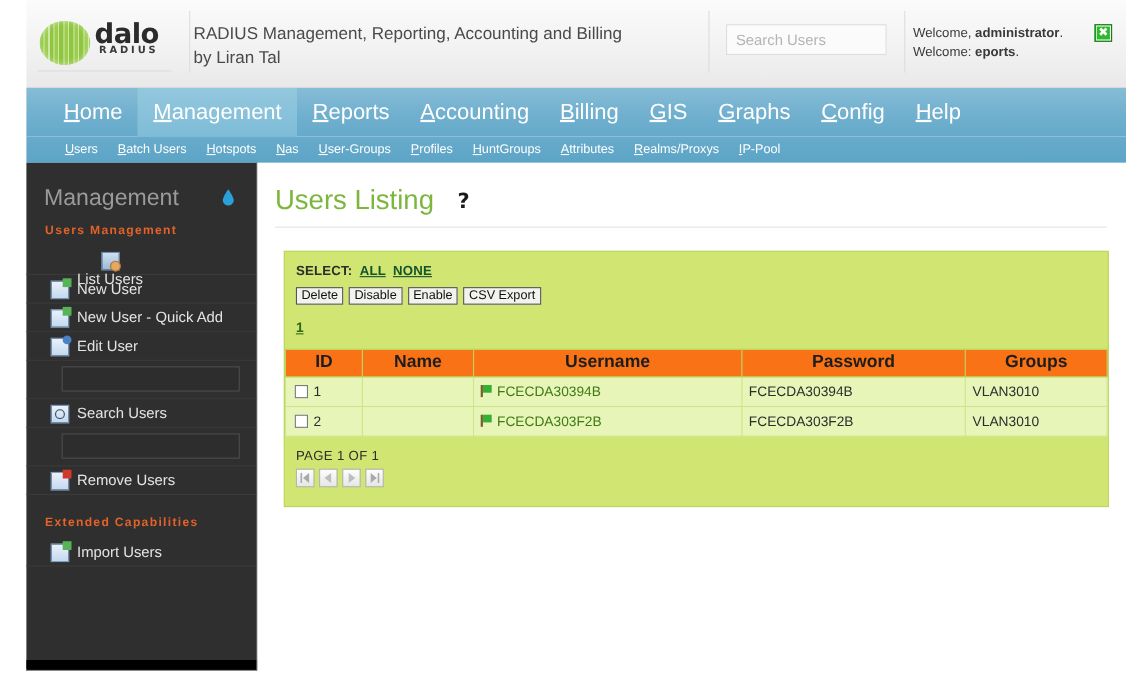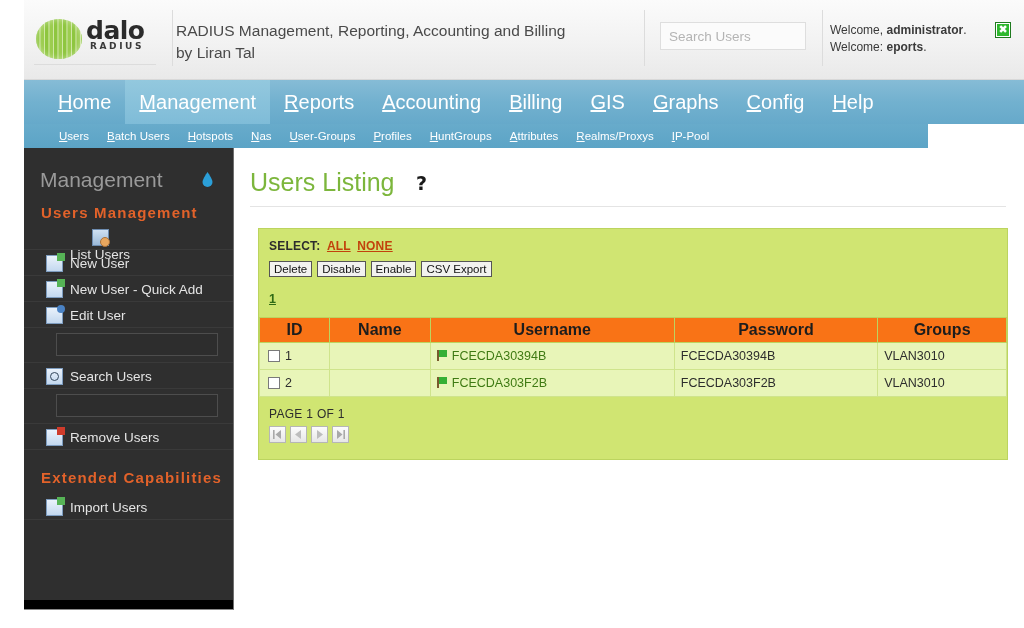--- a/index.html
+++ b/index.html
@@ -98,21 +98,21 @@
   .navbar a {
     display: block; height: 44px; line-height: 44px;
     padding: 0 14px; color: #ffffff; font-size: 20px;
     text-decoration: none;
   }
   .navbar a u { text-decoration: underline; }
   .navbar li.active a {
     background: linear-gradient(to bottom, #93c8de 0%, #7fbcd8 100%);
   }
   .subnav {
-    position: absolute; left: 24px; top: 124px; width: 904px; height: 24px;
+    position: absolute; left: 24px; top: 124px; width: 1000px; height: 24px;
     background: linear-gradient(to bottom, #68abcb 0%, #5ca4c6 100%);
   }
   .subnav ul { list-style: none; margin: 0; padding: 0 0 0 26px; height: 24px; }
   .subnav li { float: left; height: 24px; }
   .subnav a {
     display: block; height: 24px; line-height: 24px; padding: 0 9px;
     color: #ffffff; font-size: 11.5px; text-decoration: none;
   }
 
   
@@ -132,21 +132,21 @@
   .side-title {
     position: absolute; left: 16px; top: 20px;
     font-size: 21px; color: #9a9a9a; font-weight: normal;
   }
   .side-drop {
     position: absolute; left: 178px; top: 24px; width: 11px; height: 15px;
   }
   .side-drop svg { display: block; }
   .side-section {
     margin: 0; padding: 0;
-    font-size: 15px; font-weight: bold; color: #e2622a;
+    font-size: 11px; font-weight: bold; color: #e2622a;
     letter-spacing: 1.2px;
   }
   .side-section.first { position: absolute; left: 17px; top: 56px; }
   .side-list { position: absolute; left: 0; top: 76px; width: 209px; }
   .side-item {
     position: relative; height: 26px; line-height: 26px;
     border-bottom: 1px solid #3a3a3a;
     padding-left: 46px; box-sizing: border-box;
   }
   .side-item-label { color: #e4e4e4; font-size: 13.5px; }
@@ -221,21 +221,21 @@
     border: 1px solid #bcd45f;
     box-sizing: border-box;
     padding: 10px 0 0 0;
   }
   .select-row {
     padding: 0 10px 6px 10px;
     font-size: 12px; font-weight: bold; color: #2d2d2d;
     letter-spacing: 0.2px;
   }
   .select-row a {
-    color: #c2410c; text-decoration: underline; font-weight: bold;
+    color: #14532d; text-decoration: underline; font-weight: bold;
     margin-left: 3px;
     margin-top: 24px;
   }
   .btn-row { padding: 0 10px 12px 10px; }
   .mini-btn {
     display: inline-block;
     background: #f2f2ef; border: 1px solid #555555;
     font-size: 11.5px; color: #111111;
     padding: 1px 4px; margin-right: 5px;
     font-family: "Liberation Sans", sans-serif;

